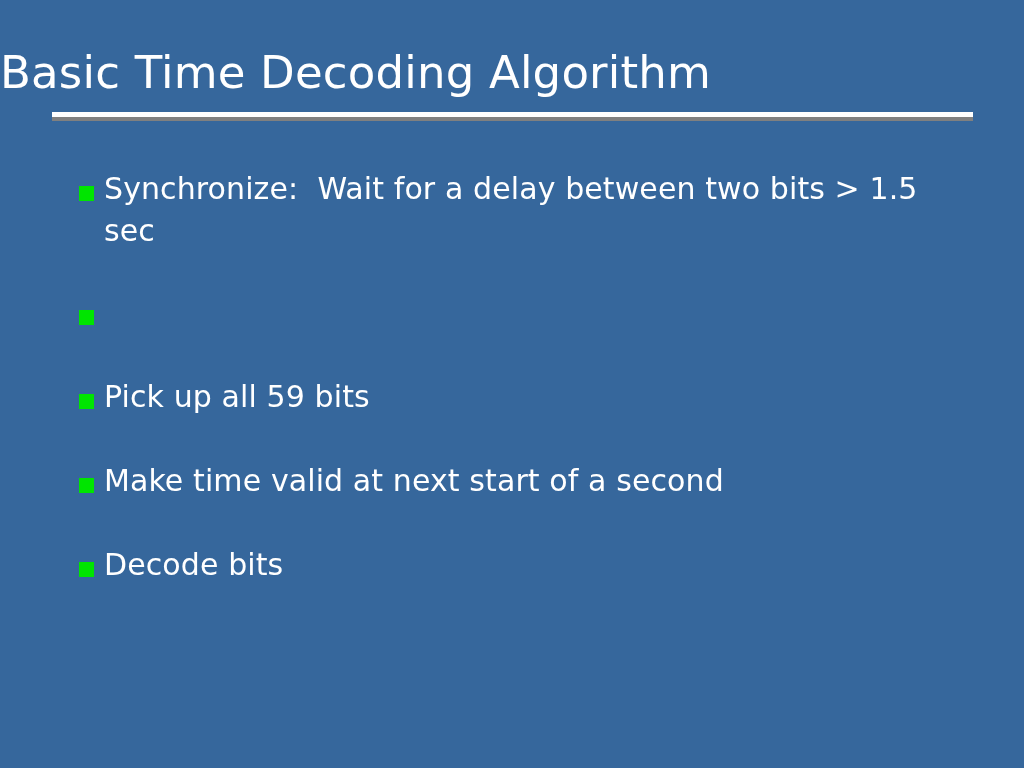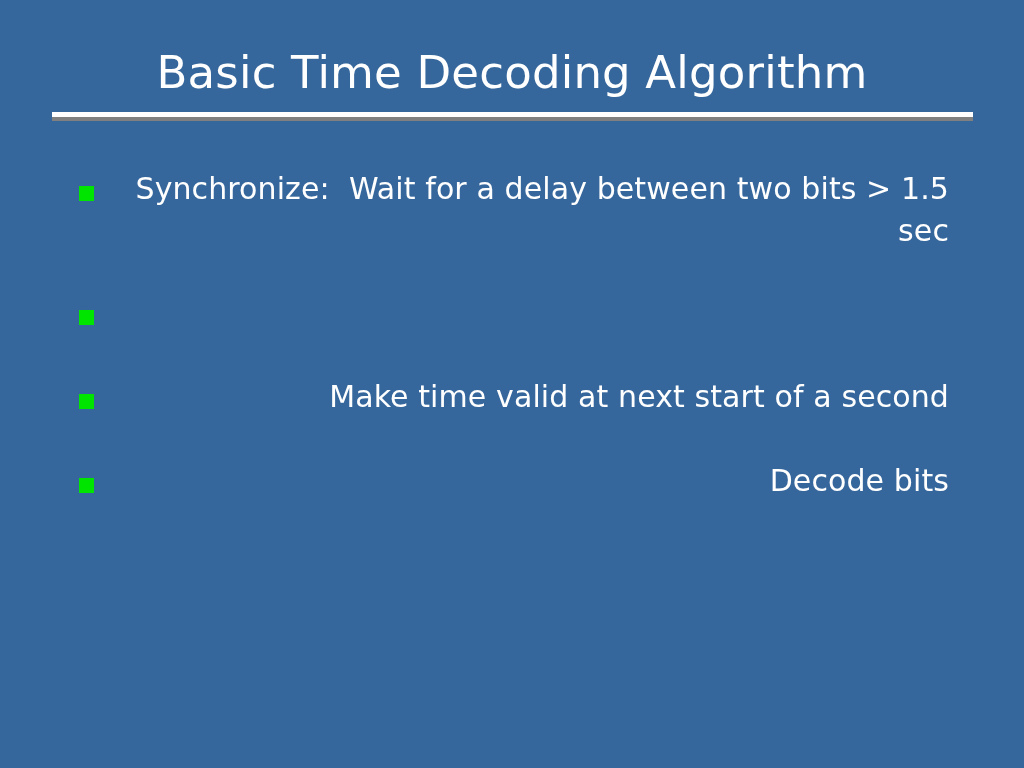--- a/index.html
+++ b/index.html
@@ -21,21 +21,21 @@
     background: #36679c;
     box-sizing: border-box;
   }
 
   
   .title-block {
     position: absolute;
     left: 0;
     top: 46px;
     width: 1024px;
-    text-align: center;
+    text-align: left;
   }
   .slide-title {
     font-family: "DejaVu Sans", sans-serif;
     font-size: 45px;
     line-height: 54px;
     font-weight: 400;
     color: #ffffff;
     letter-spacing: 0.2px;
     white-space: nowrap;
   }
@@ -93,21 +93,20 @@
   .bullet-text {
     display: block;
     font-family: "DejaVu Sans", sans-serif;
     font-size: 30px;
     line-height: 42px;
     color: #ffffff;
     font-weight: 400;
     letter-spacing: 0.1px;
     white-space: pre-wrap;
     max-width: 845px;
-    text-align: right;
   }
 </style>
 </head>
 <body>
 
 <div class="slide">
 
   <div class="title-block">
     <div class="slide-title">Basic Time Decoding Algorithm</div>
   </div>
@@ -121,20 +120,24 @@
 
     <div class="bullet-row">
       <span class="bullet-marker"></span>
       <span class="bullet-text">Synchronize:  Wait for a delay between two bits &gt; 1.5 sec</span>
     </div>
 
     <div class="bullet-row">
       <span class="bullet-marker"></span>
     </div>
 
+    <div class="bullet-row">
+      <span class="bullet-marker"></span>
+      <span class="bullet-text">Pick up all 59 bits</span>
+    </div>
 
     <div class="bullet-row">
       <span class="bullet-marker"></span>
       <span class="bullet-text">Make time valid at next start of a second</span>
     </div>
 
     <div class="bullet-row">
       <span class="bullet-marker"></span>
       <span class="bullet-text">Decode bits</span>
     </div>

